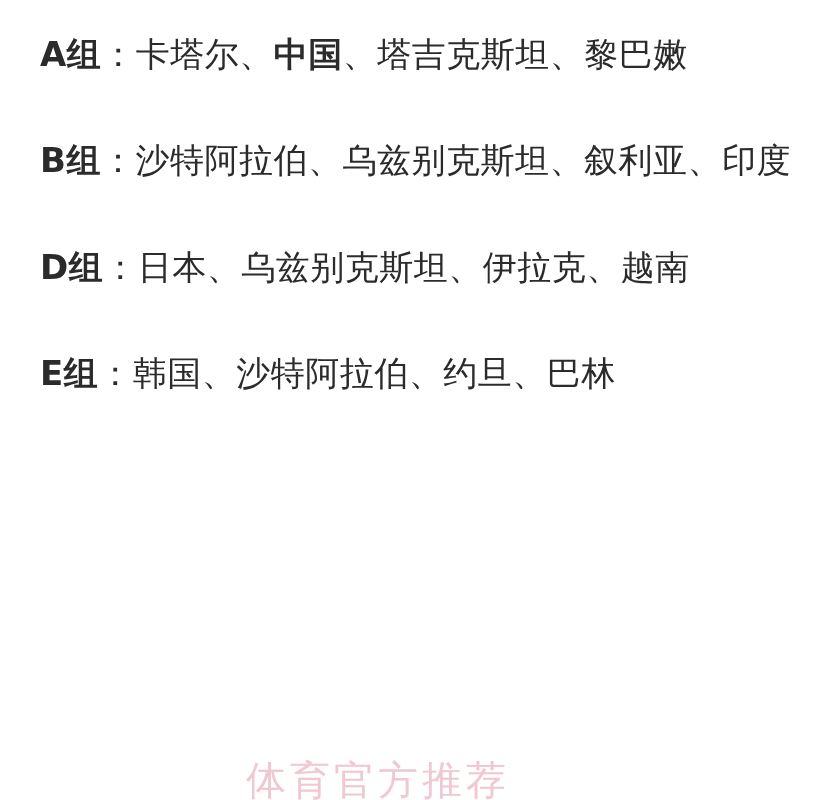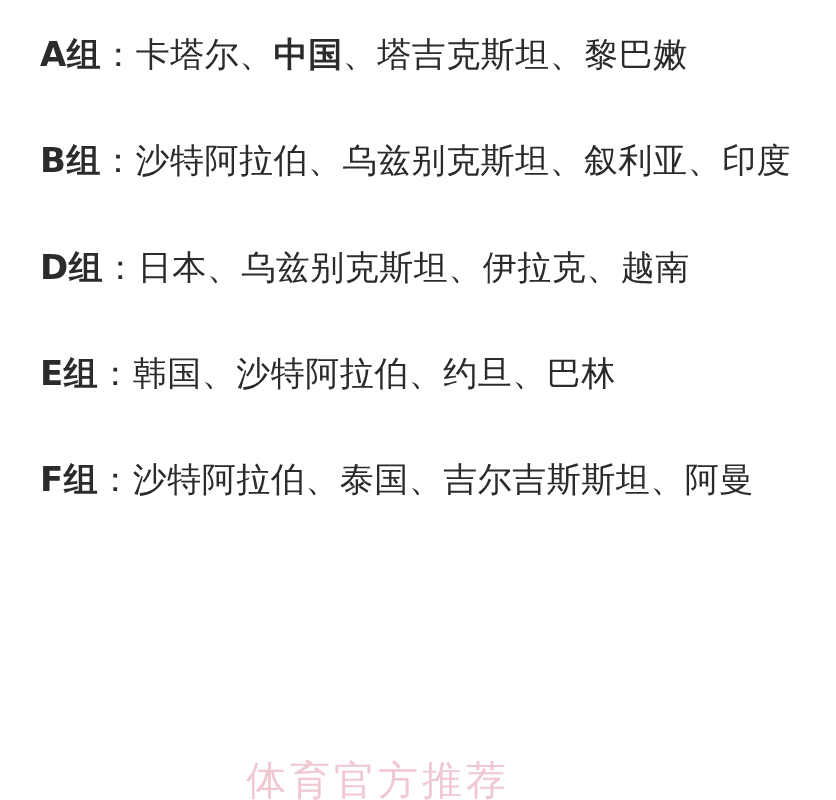--- a/index.html
+++ b/index.html
@@ -60,16 +60,15 @@
   }
 </style>
 </head>
 <body>
 
 <div id="content">
     <div class="group-line"><span class="group-label">A组</span><span class="sep">：</span><span class="team">卡塔尔</span><span class="sep">、</span><span class="team highlight">中国</span><span class="sep">、</span><span class="team">塔吉克斯坦</span><span class="sep">、</span><span class="team">黎巴嫩</span></div>
     <div class="group-line"><span class="group-label">B组</span><span class="sep">：</span><span class="team">沙特阿拉伯</span><span class="sep">、</span><span class="team">乌兹别克斯坦</span><span class="sep">、</span><span class="team">叙利亚</span><span class="sep">、</span><span class="team">印度</span></div>
     <div class="group-line"><span class="group-label">D组</span><span class="sep">：</span><span class="team">日本</span><span class="sep">、</span><span class="team">乌兹别克斯坦</span><span class="sep">、</span><span class="team">伊拉克</span><span class="sep">、</span><span class="team">越南</span></div>
     <div class="group-line"><span class="group-label">E组</span><span class="sep">：</span><span class="team">韩国</span><span class="sep">、</span><span class="team">沙特阿拉伯</span><span class="sep">、</span><span class="team">约旦</span><span class="sep">、</span><span class="team">巴林</span></div>
-    <div class="group-line"><span class="group-label">F组</span><span class="sep">：</span><span class="team">沙特阿拉伯</span><span class="sep">、</span><span class="team">泰国</span><span class="sep">、</span><span class="team">吉尔吉斯斯坦</span><span class="sep">、</span><span class="team">阿曼</span></div>
   </div>
 
 <div id="watermark" style="color: rgb(240, 200, 210);">体育官方推荐</div>
 
 </body></html>

